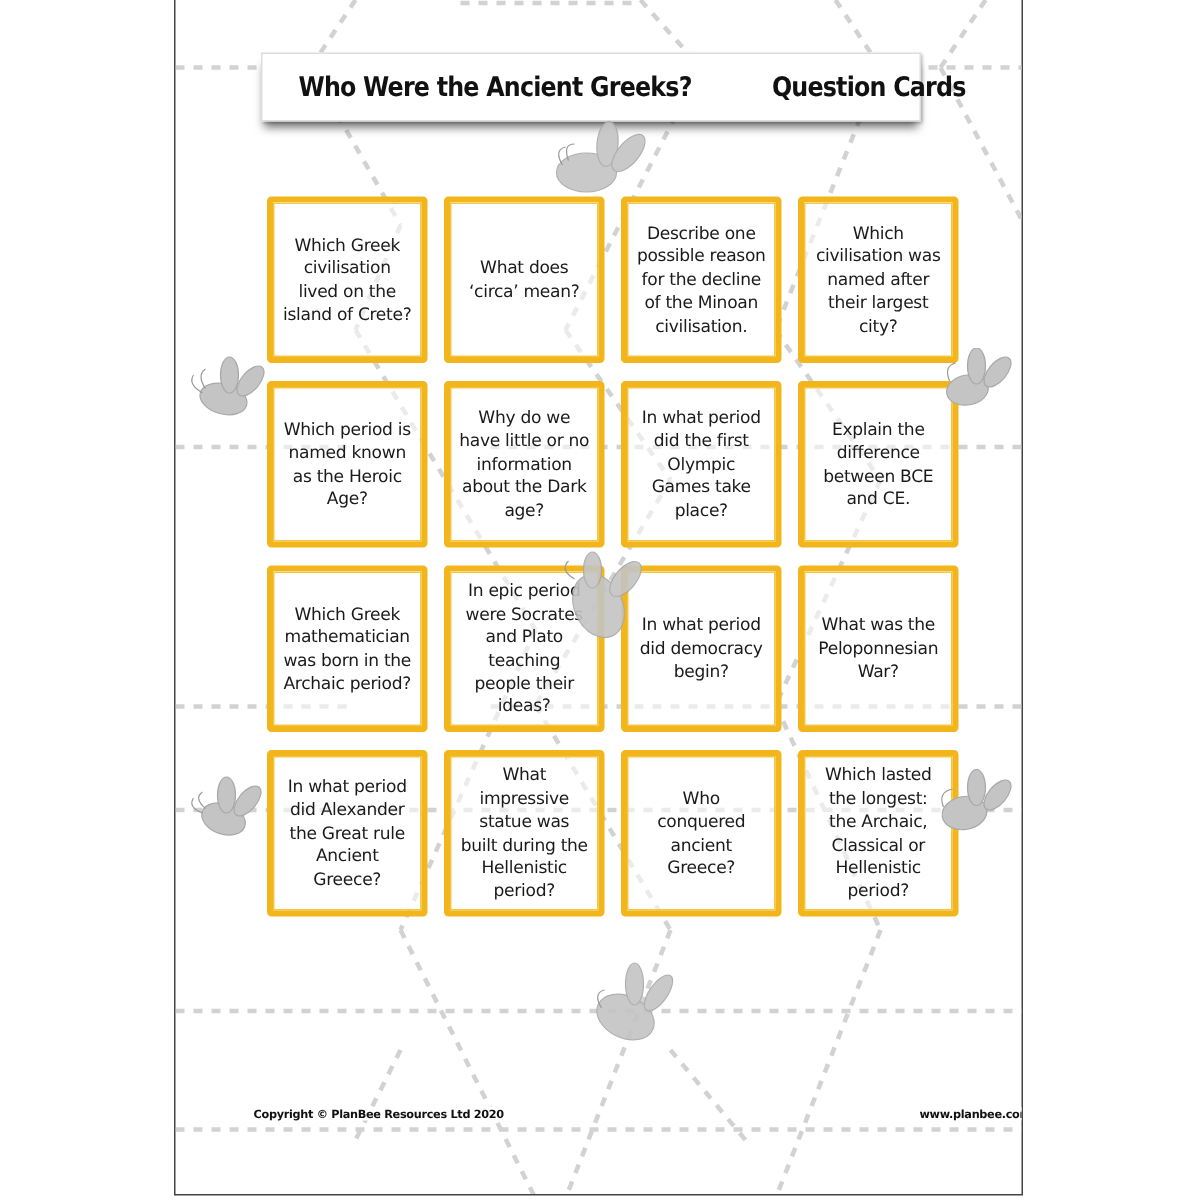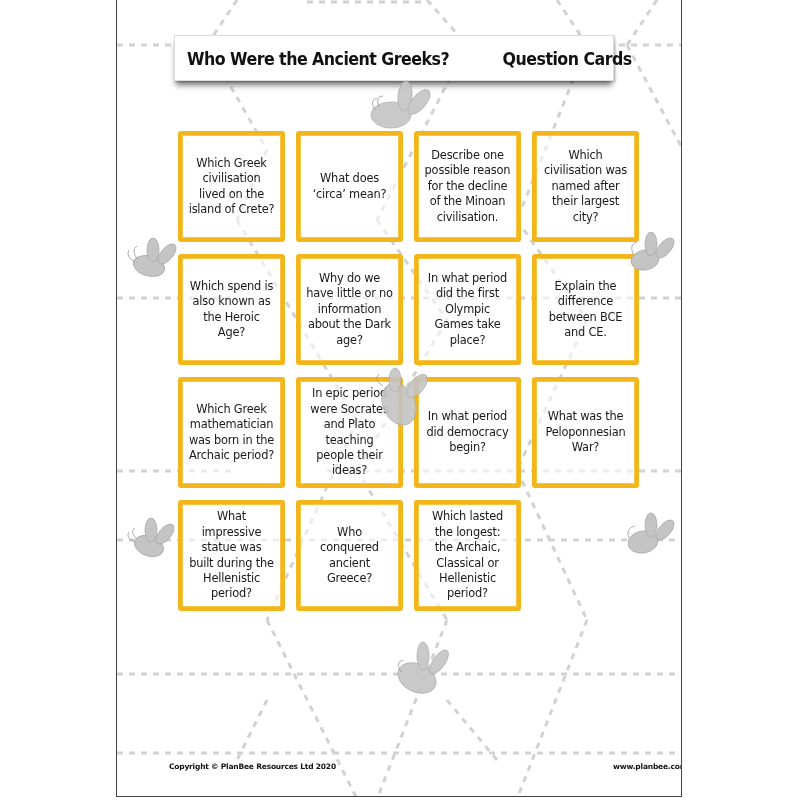--- a/index.html
+++ b/index.html
@@ -38,21 +38,21 @@
       top: 35px;
       width: 440px;
       height: 46px;
       background: #fff;
       box-shadow: 0 6px 6px -2px rgba(0,0,0,0.55), 1px 1px 2px rgba(0,0,0,0.25);
       border: 1px solid #ddd;
       box-sizing: border-box;
       display: flex;
       align-items: center;
       justify-content: space-between;
-      padding: 0 14px 0 12px;
+      padding: 0 14px 0 24px;
       z-index: 3;
     }
     .title-text, .subtitle-text {
       font-family: "DejaVu Sans", sans-serif;
       font-weight: bold;
       font-size: 18px;
       color: #111;
       letter-spacing: -0.6px;
       transform: scaleX(0.88);
       transform-origin: left center;
@@ -92,21 +92,21 @@
       color: #1a1a1a;
       letter-spacing: -0.2px;
     }
     .bee {
       position: absolute;
       z-index: 4;
       pointer-events: none;
     }
     .footer-left, .footer-right {
       position: absolute;
-      top: 762px;
+      top: 738px;
       font-family: "DejaVu Sans", sans-serif;
       font-weight: bold;
       font-size: 7.5px;
       color: #111;
       z-index: 3;
       background: #fff;
       padding: 0 2px;
       letter-spacing: -0.2px;
     }
     .footer-left { left: 50px; }
@@ -171,21 +171,21 @@
     <div class="card">
         <span class="card-text">What does ‘circa’ mean?</span>
       </div>
     <div class="card">
         <span class="card-text">Describe one possible reason for the decline of the Minoan civilisation.</span>
       </div>
     <div class="card">
         <span class="card-text">Which civilisation was named after their largest city?</span>
       </div>
     <div class="card">
-        <span class="card-text">Which spend is also known as the Heroic Age?</span>
+        <span class="card-text">Which period is named known as the Heroic Age?</span>
       </div>
     <div class="card">
         <span class="card-text">Why do we have little or no information about the Dark age?</span>
       </div>
     <div class="card">
         <span class="card-text">In what period did the first Olympic Games take place?</span>
       </div>
     <div class="card">
         <span class="card-text">Explain the difference between BCE and CE.</span>
       </div>
@@ -193,20 +193,23 @@
         <span class="card-text">Which Greek mathematician was born in the Archaic period?</span>
       </div>
     <div class="card">
         <span class="card-text">In epic period were Socrates and Plato teaching people their ideas?</span>
       </div>
     <div class="card">
         <span class="card-text">In what period did democracy begin?</span>
       </div>
     <div class="card">
         <span class="card-text">What was the Peloponnesian War?</span>
+      </div>
+    <div class="card">
+        <span class="card-text">In what period did Alexander the Great rule Ancient Greece?</span>
       </div>
     <div class="card">
         <span class="card-text">What impressive statue was built during the Hellenistic period?</span>
       </div>
     <div class="card">
         <span class="card-text">Who conquered ancient Greece?</span>
       </div>
     <div class="card">
         <span class="card-text">Which lasted the longest: the Archaic, Classical or Hellenistic period?</span>
       </div>

